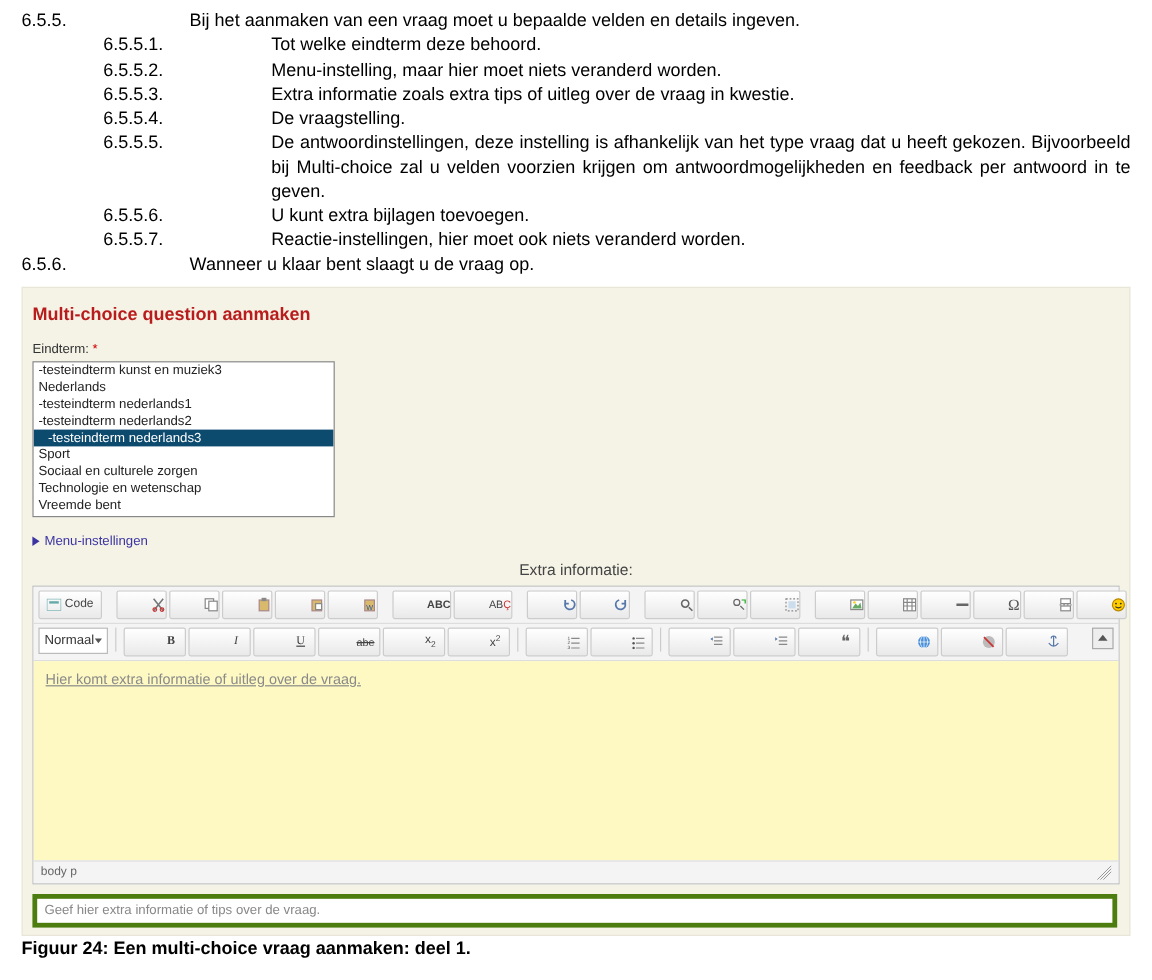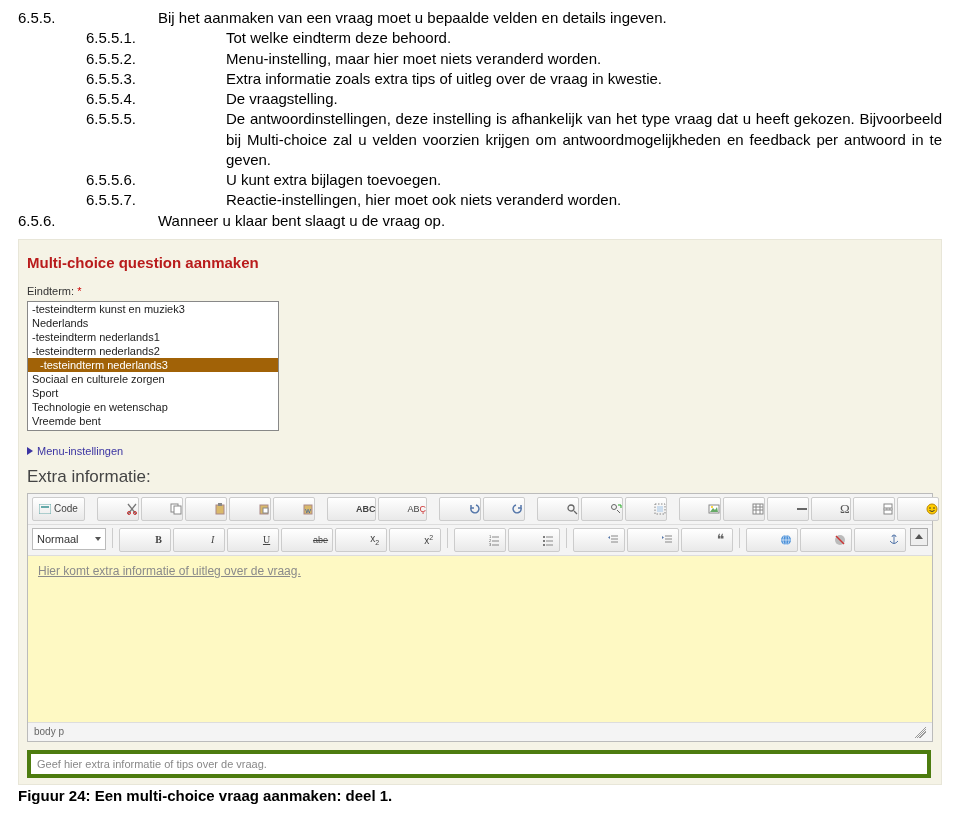--- a/index.html
+++ b/index.html
@@ -38,36 +38,36 @@
   .req { color: #c00; }
   .listbox {
     width: 250px;
     height: 128px;
     background: #fff;
     border: 1px solid #888;
     font-size: 11px;
     overflow: hidden;
   }
   .listbox .opt { padding: 1px 4px; color: #222; white-space: nowrap; }
-  .listbox .opt.sel { background: #a16207; color: #fff; padding-left: 12px; }
+  .listbox .opt.sel { background: #0c4a6e; color: #fff; padding-left: 12px; }
   .menu-inst {
     margin: 14px 0 10px 0;
     color: #3b34a2;
     font-size: 11px;
     display: flex;
     align-items: center;
     gap: 4px;
   }
   .menu-inst .tri {
     width: 0; height: 0;
     border-top: 4px solid transparent;
     border-bottom: 4px solid transparent;
     border-left: 6px solid #3b34a2;
   }
-  .extra-label { font-size: 17px; color: #444; margin: 4px 0 6px 0; }
+  .extra-label { font-size: 13px; color: #444; margin: 4px 0 6px 0; text-align: center; }
 
   .editor {
     border: 1px solid #bbb;
     background: #fff;
     margin-bottom: 8px;
   }
   .toolbar-row {
     display: flex;
     align-items: flex-start;
     background: #f4f4f4;
@@ -94,21 +94,21 @@
   .tbtn svg { display: block; }
   .sep { width: 1px; height: 20px; background: #ccc; margin: 0 4px; }
   .style-select {
     height: 20px;
     border: 1px solid #bbb;
     background: #fff;
     font-size: 11px;
     padding: 0 4px;
     display: flex;
     align-items: center;
-    gap: 16px;
+    gap: 0;
     cursor: pointer;
   }
   .style-select .caret {
     width: 0; height: 0;
     border-left: 3px solid transparent;
     border-right: 3px solid transparent;
     border-top: 4px solid #555;
   }
   .expand-btn {
     margin-left: auto;
@@ -214,22 +214,22 @@
       <span>Eindterm:</span>
       <span class="req">*</span>
     </div>
 
     <div class="listbox">
       <div class="opt">-testeindterm kunst en muziek3</div>
       <div class="opt">Nederlands</div>
       <div class="opt">-testeindterm nederlands1</div>
       <div class="opt">-testeindterm nederlands2</div>
       <div class="opt sel">-testeindterm nederlands3</div>
+      <div class="opt">Sport</div>
       <div class="opt">Sociaal en culturele zorgen</div>
-      <div class="opt">Sport</div>
       <div class="opt">Technologie en wetenschap</div>
       <div class="opt">Vreemde bent</div>
     </div>
 
     <div class="menu-inst">
       <span class="tri"></span>
       <span>Menu-instellingen</span>
     </div>
 
     <div class="extra-label">Extra informatie:</div>

